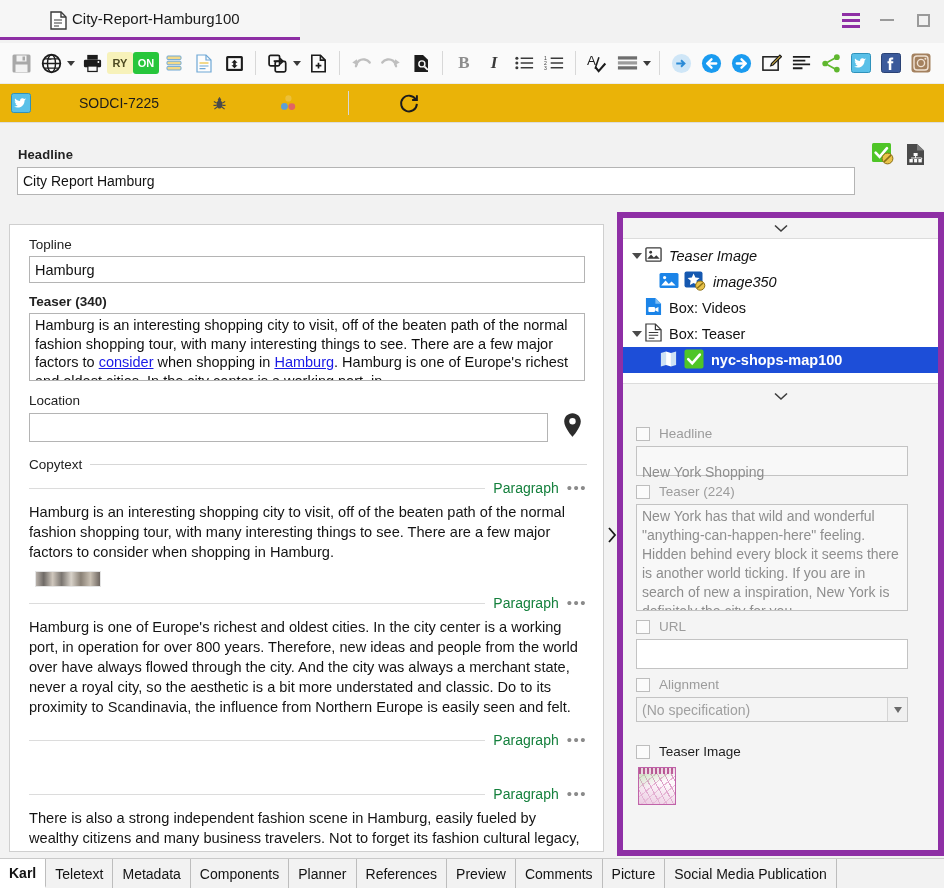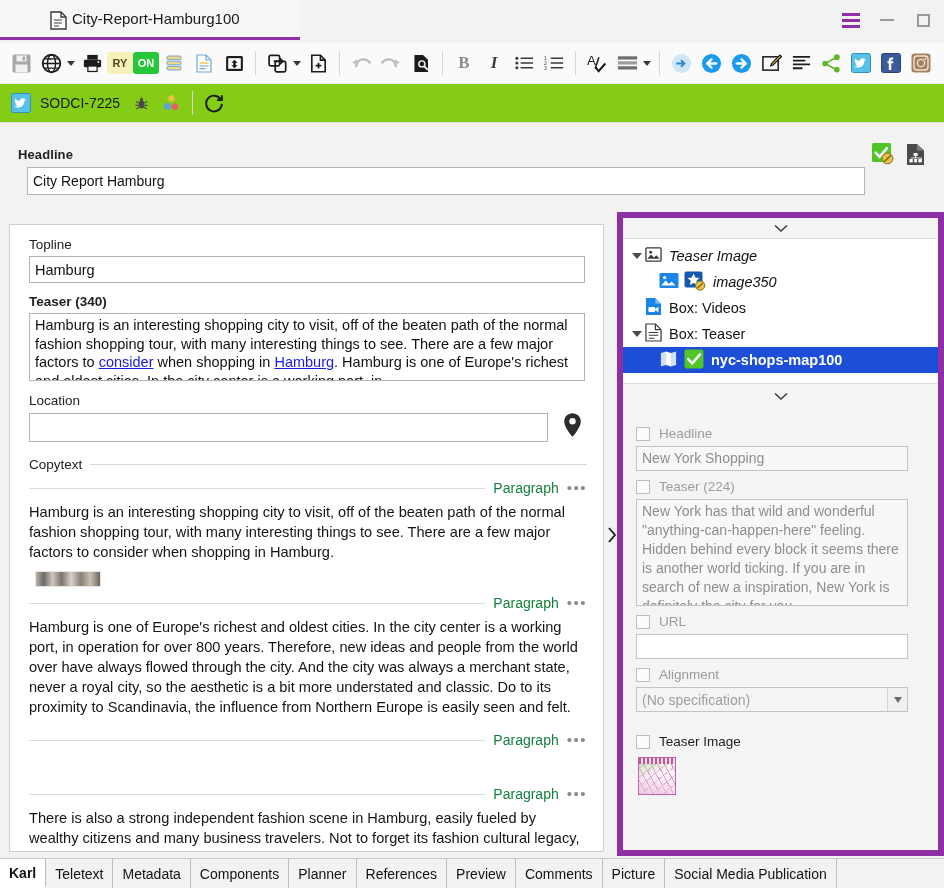--- a/index.html
+++ b/index.html
@@ -45,23 +45,24 @@
 
   
   .toolbar {
     position: absolute; left: 0; top: 43px; width: 944px; height: 41px;
     background: #fafafa;
     display: flex; align-items: center; padding-left: 6px;
     border-bottom: 1px solid #ececec;
   }
   .toolbar2 {
     position: absolute; left: 0; top: 84px; width: 944px; height: 39px;
-    background: #84cc16;
+    background: #eab308;
     display: flex; align-items: center; padding-left: 6px;
     border-bottom: 1px solid #dddddd;
+    gap: 39px;
   }
   .tbtn {
     width: 30px; height: 30px;
     display: flex; align-items: center; justify-content: center;
     cursor: pointer; flex: 0 0 auto;
   }
   .tsep { width: 1px; height: 24px; background: #d8d8d8; margin: 0 6px; flex: 0 0 auto; }
   .caret { width: 0; height: 0; border-left: 4px solid transparent; border-right: 4px solid transparent;
            border-top: 5px solid #3a3a3a; margin-left: 1px; margin-right: 2px; cursor: pointer; }
   .badge-btn {
@@ -78,21 +79,21 @@
     position: absolute; left: 0; top: 124px; width: 944px; height: 84px;
     background: #f2f2f2;
   }
   .headline-lbl {
     position: absolute; left: 18px; top: 147px;
     font-size: 13px; font-weight: bold; color: #222; letter-spacing: .1px;
   }
   .headline-input {
     position: absolute; left: 17px; top: 167px; width: 838px; height: 28px;
     background: #ffffff; border: 1px solid #b4b4b4;
-    font-size: 14px; color: #111; padding: 0 5px; line-height: 26px; margin-left: 10px;
+    font-size: 14px; color: #111; padding: 0 5px; line-height: 26px;
   }
   .hl-icons { position: absolute; right: 18px; top: 142px; display: flex; gap: 10px; align-items: center; }
 
   
   .left-panel {
     position: absolute; left: 9px; top: 224px; width: 595px; height: 628px;
     background: #ffffff; border: 1px solid #cfcfcf;
     overflow: hidden;
   }
   .lp-inner { position: relative; padding: 12px 16px 0 19px; }
@@ -164,21 +165,21 @@
 
   .rp-form { padding: 10px 13px 0 13px; background: #f4f4f4; }
   .chk-row { display: flex; align-items: center; gap: 9px; margin: 8px 0 5px 0; }
   .chk {
     width: 14px; height: 14px; border: 1px solid #bdbdbd; background: #fbfbfb; flex: 0 0 14px; cursor: pointer;
   }
   .chk-lbl { font-size: 13.5px; color: #9c9c9c; }
   .chk-lbl.dark { color: #1d1d1d; }
   .rp-input {
     width: 272px; height: 25px; background: #f8f8f8; border: 1px solid #c3c3c3;
-    font-size: 14px; color: #8e8e8e; padding: 0 5px; line-height: 23px;
+    font-size: 14px; color: #8e8e8e; padding: 14px 5px; line-height: 23px;
   }
   .rp-textarea {
     width: 272px; height: 107px; background: #f8f8f8; border: 1px solid #c3c3c3;
     font-size: 14px; color: #8e8e8e; padding: 2px 5px; line-height: 19px; overflow: hidden;
   }
   .rp-select {
     width: 272px; height: 25px; background: #f4f4f4; border: 1px solid #c3c3c3;
     display: flex; align-items: center; justify-content: space-between;
     font-size: 14px; color: #a0a0a0; padding: 0 0 0 5px; cursor: pointer;
   }

